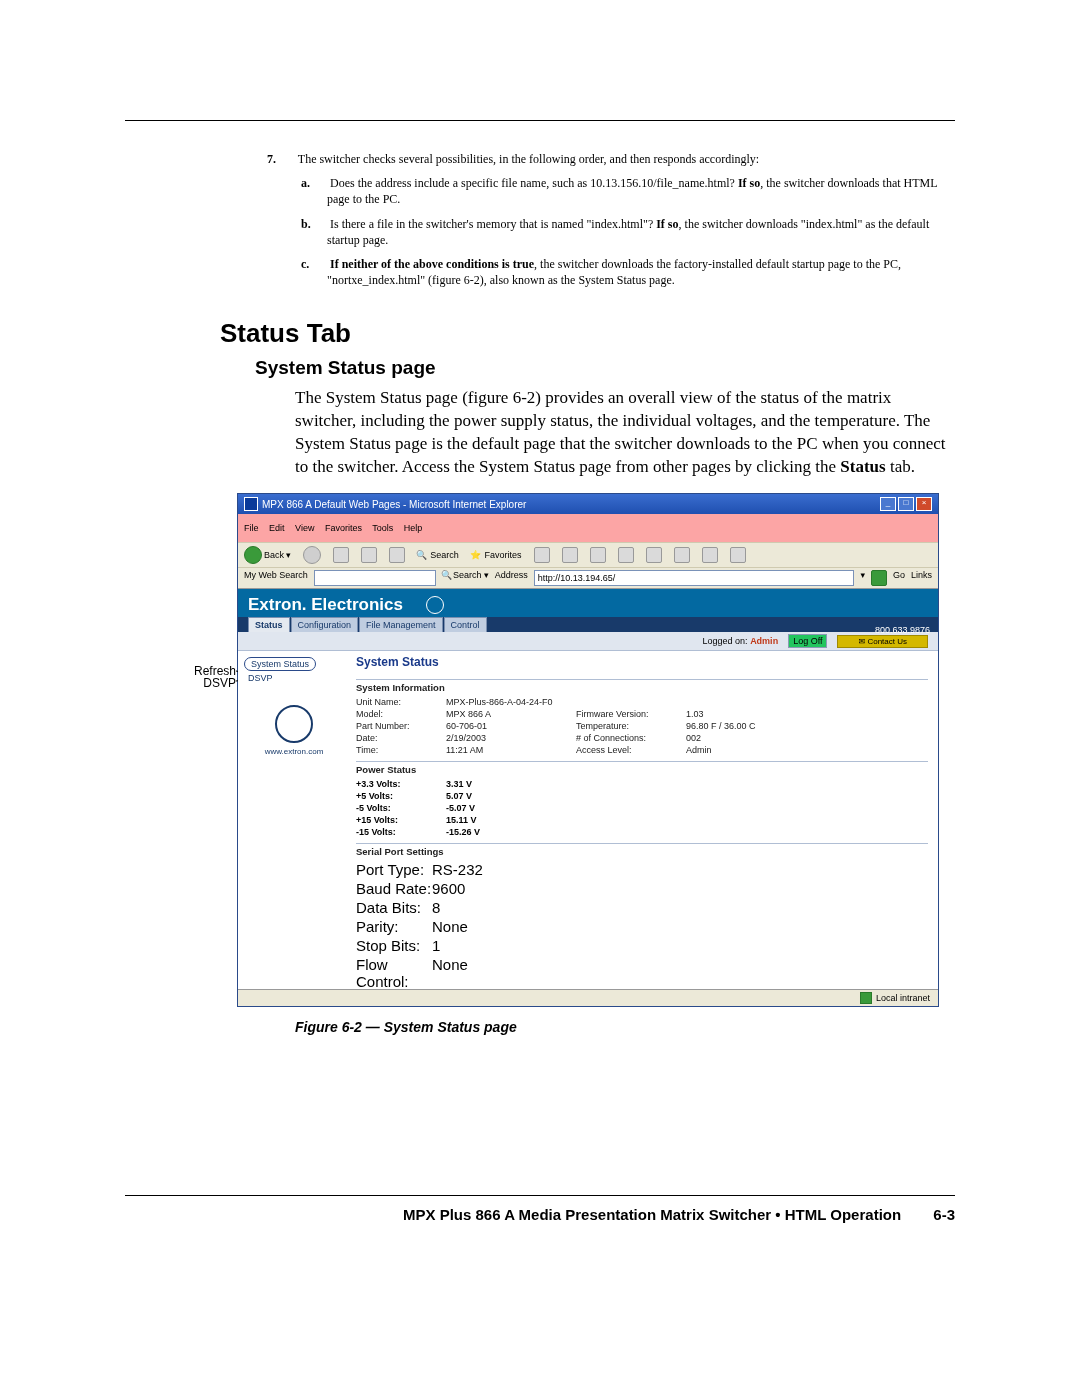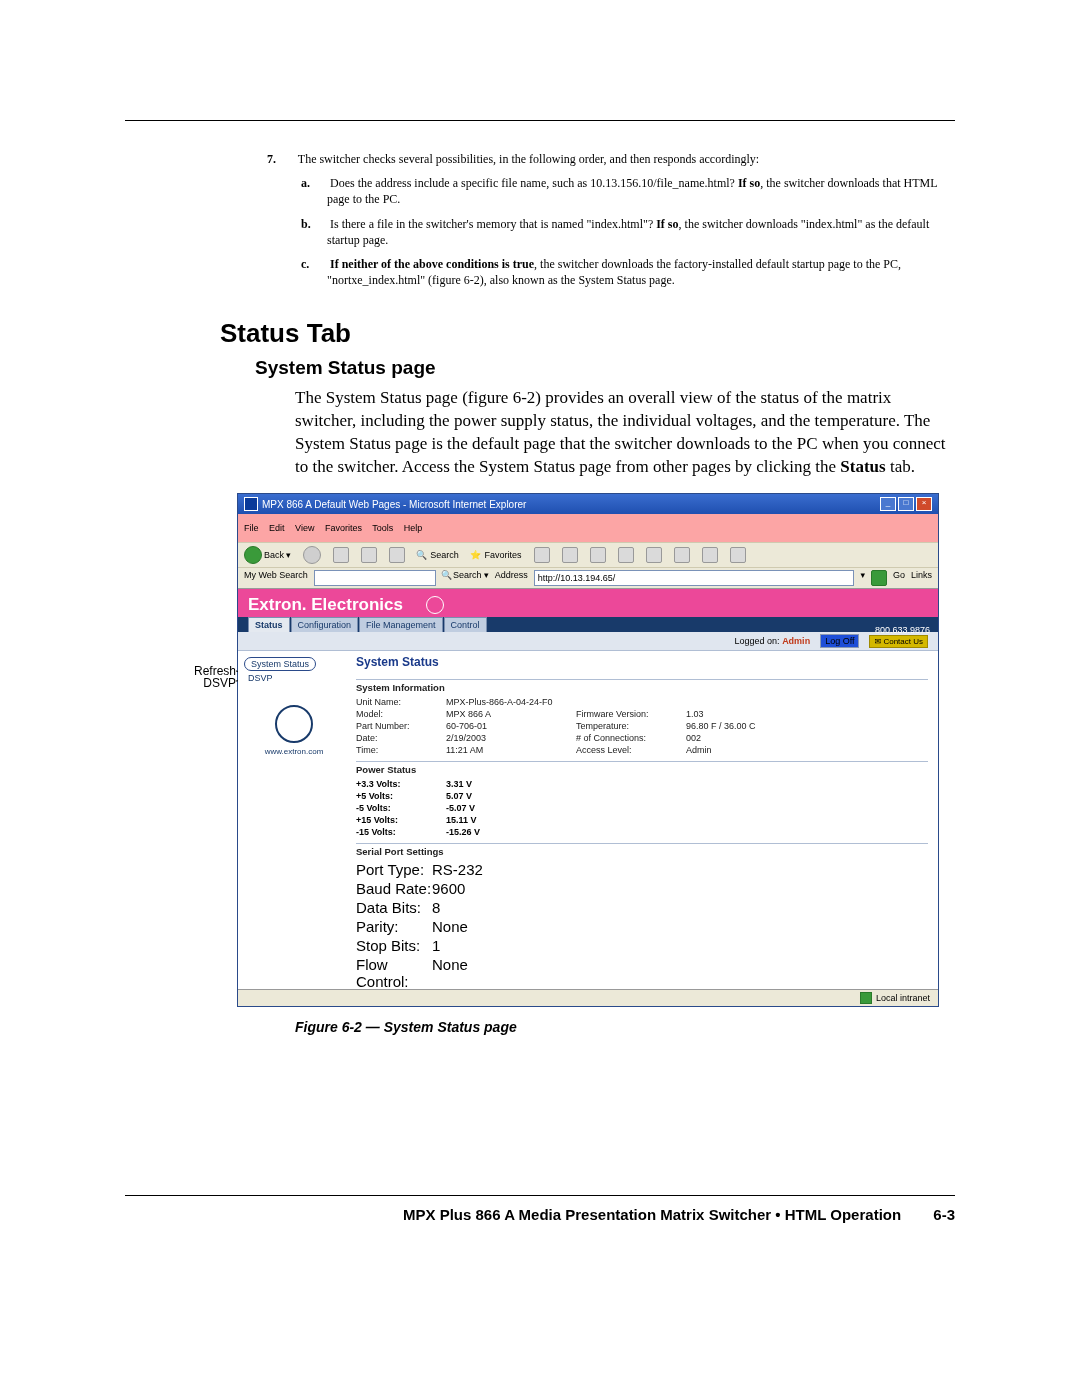--- a/index.html
+++ b/index.html
@@ -146,21 +146,21 @@
     flex: 1;
     height: 14px; background:#fff; border:1px solid #7a92b8; padding: 0 3px; display:flex; align-items:center;
   }
   .go-chip { width:14px;height:14px;border-radius:2px;background:#3a9a3a;border:1px solid #2a7a2a; }
   .content-area {
     background: #fff;
     height: 400px;
     position: relative;
   }
   .extron-bar {
-    background: #ec4899;
+    background: #0369a1;
     color: #fff;
     padding: 6px 10px 2px 10px;
     font-size: 17px;
     font-weight: bold;
     display:flex; align-items:center; gap:23px;
   }
   .extron-logo {
     width:16px;height:16px;border:1px solid #fff;border-radius:50%;
   }
   .tabs-row {
@@ -173,22 +173,22 @@
   }
   .tab.active { background:#e4e9f0; font-weight:bold; }
   .right-phone {
     position:absolute; top:36px; right:8px; color:#fff; font-size:9px;
   }
   .login-row {
     background:#e0e6ef; border-bottom:1px solid #b0bed4;
     font-size:9px; display:flex; justify-content:flex-end; align-items:center; gap:10px; padding:2px 10px;
   }
   .login-admin { color:#c03a1a; font-weight:bold; }
-  .logoff { border:1px solid #8a9ab4; padding:1px 4px; background:#1d4ed8; }
-  .contact { background:#d4b800; color:#000; padding:1px 4px; border:1px solid #a08a00; font-size:8px; }
+  .logoff { border:1px solid #8a9ab4; padding:1px 4px; background:#22c55e; }
+  .contact { background:#d4b800; color:#000; padding:1px 20px; border:1px solid #a08a00; font-size:8px; }
   .body-frame {
     display:flex; align-items:flex-start;
     height: 340px;
     overflow:hidden;
   }
   .sidebar {
     width: 100px; padding: 6px 6px;
   }
   .side-link {
     border:1px solid #2a4a8a; border-radius:9px; background:#fff; color:#183a6a; font-size:9px; padding:1px 6px; display:inline-block; margin-bottom:2px;

